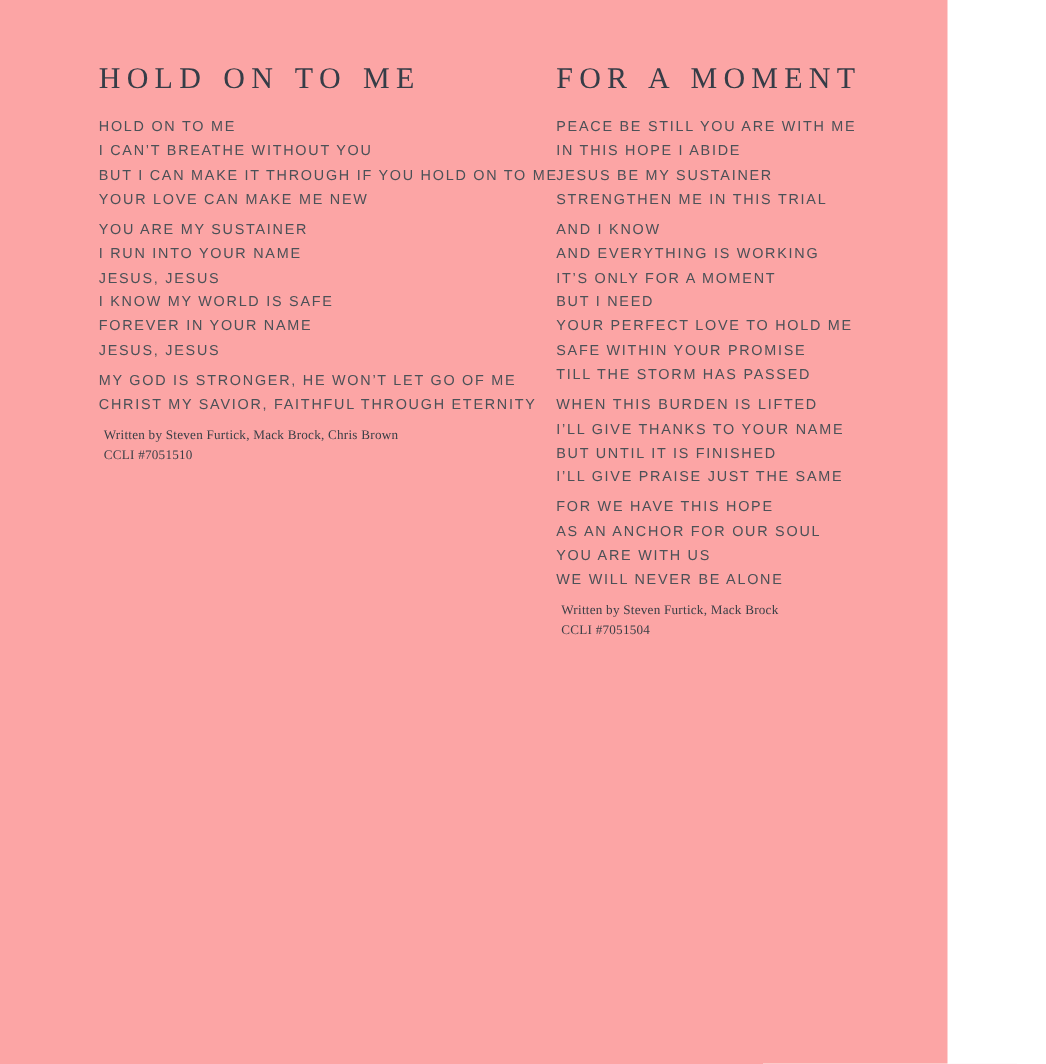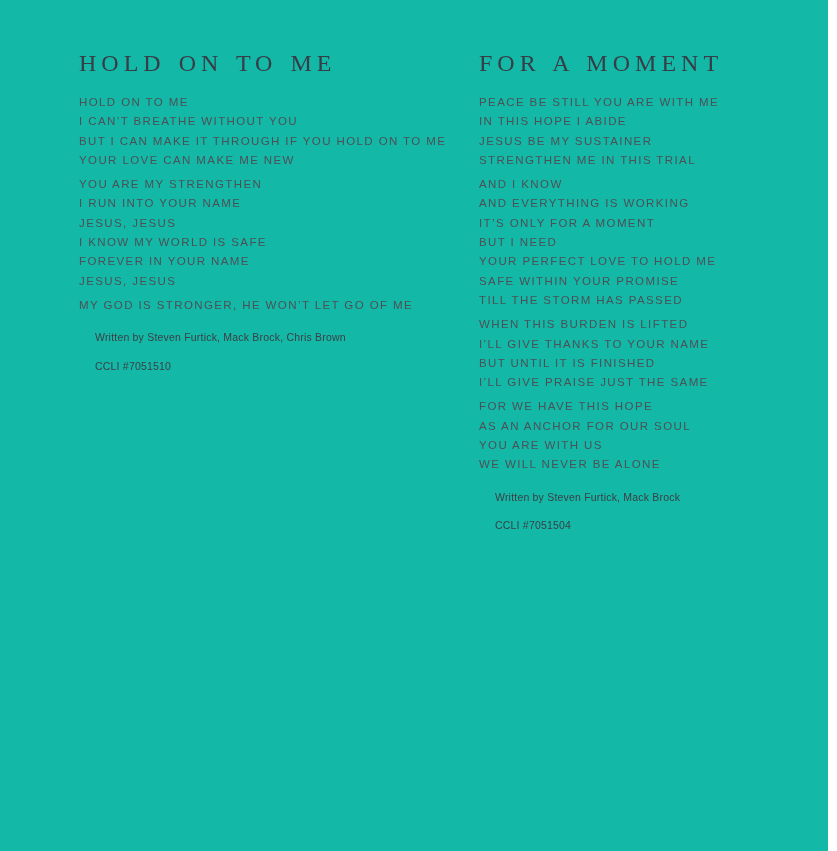--- a/index.html
+++ b/index.html
@@ -2,31 +2,31 @@
 <html><head>
 <meta charset="utf-8">
 <style>
   html, body {
     margin: 0;
     padding: 0;
     background: #ffffff;
   }
   .sheet {
     position: relative;
-    width: 828px;
+    width: 758px;
     height: 851px;
-    background: #14b8a6;
+    background: #fca5a5;
     overflow: hidden;
   }
   .song {
     position: absolute;
     top: 51px;
   }
   .col-left  { left: 79px;  width: 385px; }
-  .col-right { left: 479px; width: 350px; }
+  .col-right { left: 445px; width: 350px; }
   .song-title {
     margin: 0 0 18px 0;
     font-family: "Liberation Serif", serif;
     font-weight: 400;
     font-size: 24px;
     line-height: 24px;
     letter-spacing: 5px;
     word-spacing: 2px;
     color: #363d47;
     white-space: nowrap;
@@ -37,22 +37,22 @@
     margin: 0;
     font-family: "Liberation Sans", sans-serif;
     font-size: 11.5px;
     line-height: 19.3px;
     letter-spacing: 1.4px;
     color: #4c5157;
     white-space: nowrap;
   }
   .credits { margin-top: 8px; }
   .credit-line {
-    margin: 16px;
-    font-family: Liberation Sans, sans-serif;
+    margin: 4px;
+    font-family: Liberation Serif, serif;
     font-size: 10.5px;
     line-height: 12.5px;
     letter-spacing: 0.2px;
     color: #3a3f46;
     white-space: nowrap;
   }
 </style>
 </head>
 <body>
 
@@ -62,30 +62,31 @@
     <h1 class="song-title">HOLD ON TO ME</h1>
 
     <div class="stanza">
       <p class="lyric-line">HOLD ON TO ME</p>
       <p class="lyric-line">I CAN’T BREATHE WITHOUT YOU</p>
       <p class="lyric-line">BUT I CAN MAKE IT THROUGH IF YOU HOLD ON TO ME</p>
       <p class="lyric-line">YOUR LOVE CAN MAKE ME NEW</p>
     </div>
 
     <div class="stanza">
-      <p class="lyric-line">YOU ARE MY STRENGTHEN</p>
+      <p class="lyric-line">YOU ARE MY SUSTAINER</p>
       <p class="lyric-line">I RUN INTO YOUR NAME</p>
       <p class="lyric-line">JESUS, JESUS</p>
       <p class="lyric-line">I KNOW MY WORLD IS SAFE</p>
       <p class="lyric-line">FOREVER IN YOUR NAME</p>
       <p class="lyric-line">JESUS, JESUS</p>
     </div>
 
     <div class="stanza">
       <p class="lyric-line">MY GOD IS STRONGER, HE WON’T LET GO OF ME</p>
+      <p class="lyric-line">CHRIST MY SAVIOR, FAITHFUL THROUGH ETERNITY</p>
     </div>
 
     <div class="credits">
       <p class="credit-line">Written by Steven Furtick, Mack Brock, Chris Brown</p>
       <p class="credit-line">CCLI #7051510</p>
     </div>
   </section>
 
   <section class="song col-right">
     <h1 class="song-title">FOR A MOMENT</h1>

